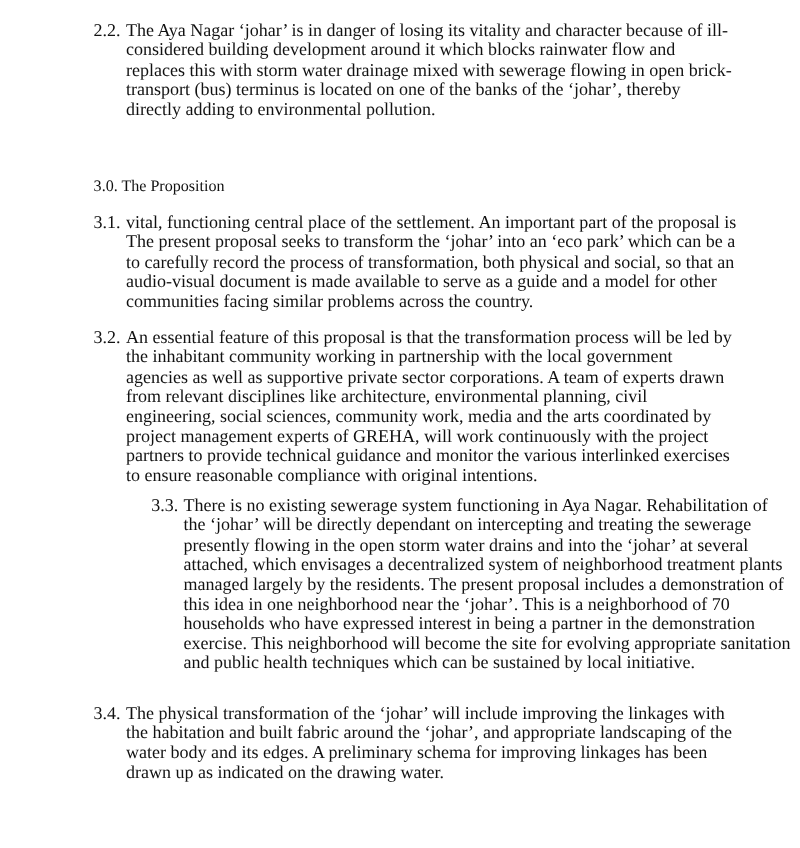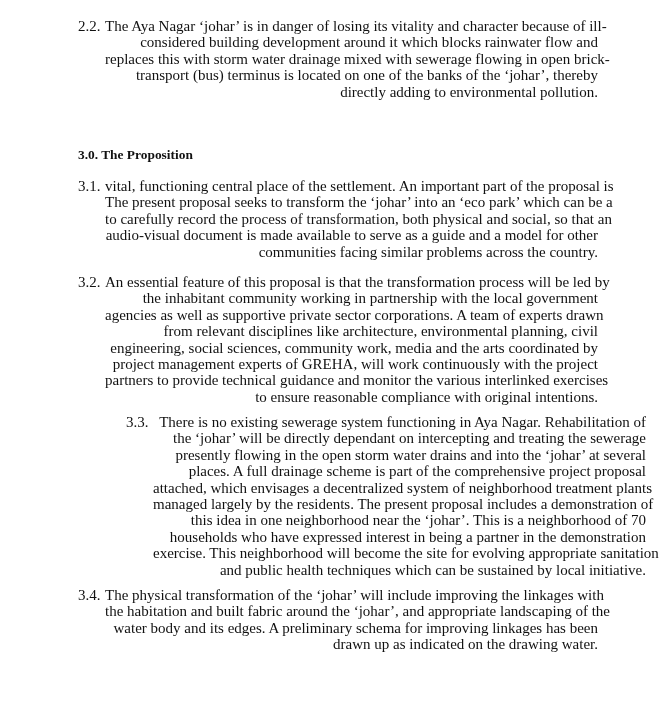--- a/index.html
+++ b/index.html
@@ -1,22 +1,22 @@
 <!DOCTYPE html>
 <html><head>
 <meta charset="utf-8">
 <style>
   html, body { margin: 0; padding: 0; background: #ffffff; }
   body { width: 667px; height: 707px; position: relative; overflow: hidden;
          font-family: "Liberation Serif", "DejaVu Serif", serif; color: #111; }
   .para { position: absolute; left: 78px; width: 520px; font-size: 15px; line-height: 16.4px; }
   .num { position: absolute; left: 0; top: 0; }
-  .body { margin-left: 27px; text-align: right; }
+  .body { margin-left: 27px; }
   .line { display: block; white-space: nowrap; }
-  .heading { position: absolute; left: 78px; font-weight: bold; font-size: 13.4px; line-height: 16px; }
+  .heading { position: absolute; left: 78px; font-weight: normal; font-size: 13.4px; line-height: 16px; }
 </style>
 </head>
 <body>
 
 <div class="para" style="top:18px;">
   <span class="num">2.2.</span>
   <div class="body">
     <span class="line">The Aya Nagar ‘johar’ is in danger of losing its vitality and character because of ill-</span>
     <span class="line">considered building development around it which blocks rainwater flow and</span>
     <span class="line">replaces this with storm water drainage mixed with sewerage flowing in open brick-</span>
@@ -51,21 +51,20 @@
     <span class="line">to ensure reasonable compliance with original intentions.</span>
   </div>
 </div>
 
 <div class="para" style="top:414px;margin-left:48px;">
   <span class="num">3.3.</span>
   <div class="body">
     <span class="line">There is no existing sewerage system functioning in Aya Nagar. Rehabilitation of</span>
     <span class="line">the ‘johar’ will be directly dependant on intercepting and treating the sewerage</span>
     <span class="line">presently flowing in the open storm water drains and into the ‘johar’ at several</span>
-    <span class="line">places. A full drainage scheme is part of the comprehensive project proposal</span>
     <span class="line">attached, which envisages a decentralized system of neighborhood treatment plants</span>
     <span class="line">managed largely by the residents. The present proposal includes a demonstration of</span>
     <span class="line">this idea in one neighborhood near the ‘johar’. This is a neighborhood of 70</span>
     <span class="line">households who have expressed interest in being a partner in the demonstration</span>
     <span class="line">exercise. This neighborhood will become the site for evolving appropriate sanitation</span>
     <span class="line">and public health techniques which can be sustained by local initiative.</span>
   </div>
 </div>
 
 <div class="para" style="top:587px;">

